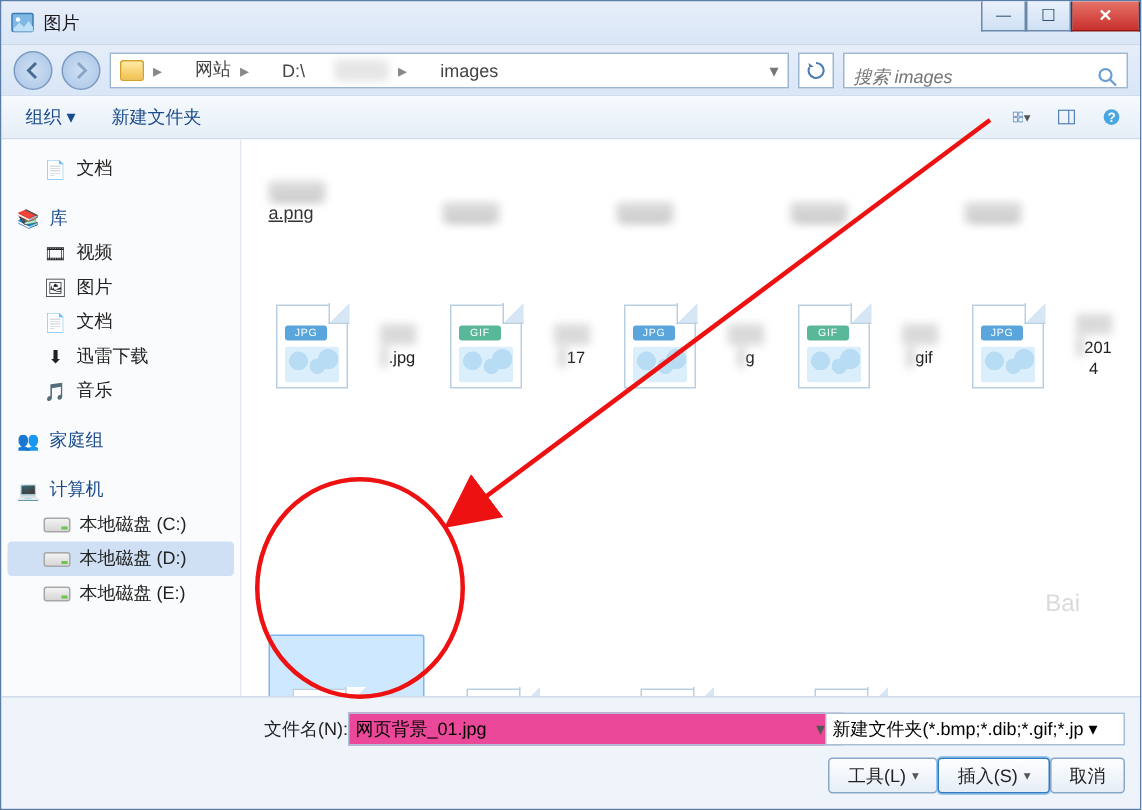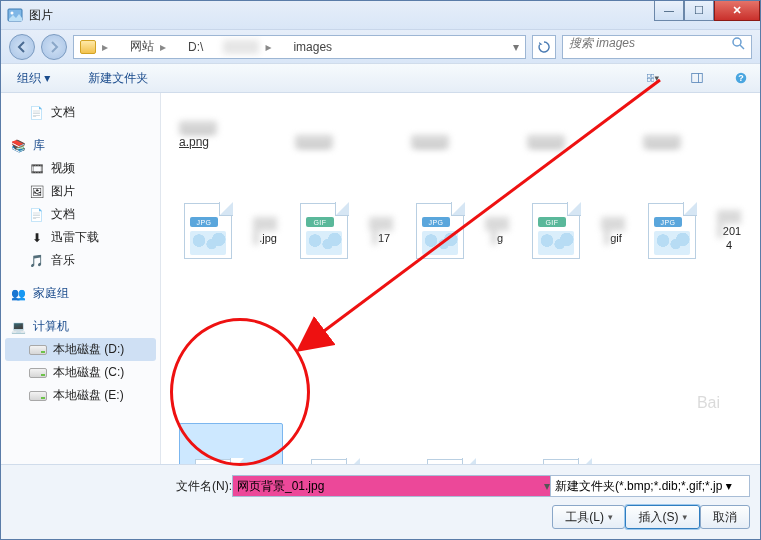--- a/index.html
+++ b/index.html
@@ -19,26 +19,26 @@
 
   
   .navrow { height: 34px; background: linear-gradient(#e6eef9,#d9e6f7); display:flex; align-items:center; padding:0 8px; gap:6px; border-top:1px solid #c8d6ea; }
   .navbtn { width:26px; height:26px; border-radius:50%; background: radial-gradient(#cfe0f4,#a9c4e6); border:1px solid #7a9ac0; display:flex; align-items:center; justify-content:center; color:#577499; }
   .navbtn svg { width:12px; height:12px; }
   .address { flex:1; height:24px; border:1px solid #9db6d4; background:#fff; display:flex; align-items:center; padding:0 6px; gap:4px; color:#444; overflow:hidden; }
   .address .crumb { white-space:nowrap;margin-left:16px; }
   .address .sep { color:#888; margin:0 2px; }
   .address .folder-small { width:16px; height:14px; background:linear-gradient(#ffe9a8,#f2c24e); border:1px solid #d2a325; border-radius:2px; }
   .refresh { width:24px; height:24px; border:1px solid #9db6d4; background:#fff; display:flex; align-items:center; justify-content:center; }
-  .search { width:190px; height:24px; border:1px solid #9db6d4; background:#fff; display:flex; align-items:flex-start; padding:0 6px; color:#888; }
+  .search { width:190px; height:24px; border:1px solid #9db6d4; background:#fff; display:flex; align-items:flex-end; padding:0 6px; color:#888; }
   .search input { border:none; outline:none; flex:1; color:#888; font-style:italic; }
   .search .sicon { width:14px; height:14px; }
 
   
-  .toolbar { height: 30px; background: linear-gradient(#f6fafd,#e6eef7); border-top:1px solid #d0dceb; border-bottom:1px solid #d0dceb; display:flex; align-items:center; padding:0 10px; gap:26px; color:#1a4b8c; }
+  .toolbar { height: 30px; background: linear-gradient(#f6fafd,#e6eef7); border-top:1px solid #d0dceb; border-bottom:1px solid #d0dceb; display:flex; align-items:center; padding:0 10px; gap:12px; color:#1a4b8c; }
   .toolbar .tbtn { padding:3px 6px; cursor:default; }
   .toolbar .spacer { flex:1; }
   .toolbar .ricon { width:18px; height:18px; display:flex; align-items:center; justify-content:center; border:1px solid transparent; padding:2px; }
 
   
   .main { flex:1; display:flex; min-height:0; }
   .sidebar { width:160px; background:#fafbfd; border-right:1px solid #e0e6ee; padding:8px 4px; overflow:hidden; }
   .group { margin-bottom:10px; }
   .group .ghdr { display:flex; align-items:center; gap:6px; color:#1a4b8c; font-weight:normal; padding:3px 6px; border-radius:3px; }
   .group .item { display:flex; align-items:center; gap:6px; padding:3px 6px 3px 24px; color:#222; border-radius:3px; }
@@ -212,27 +212,27 @@
         <div class="ghdr">
             <span class="gicon">👥</span>
             <span>家庭组</span>
           </div>
       </div>
       <div class="group">
         <div class="ghdr">
             <span class="gicon">💻</span>
             <span>计算机</span>
           </div>
+        <div class="item">
+            <span class="drive"></span>
+            <span>本地磁盘 (C:)</span>
+          </div>
         <div class="item sel">
             <span class="drive"></span>
             <span>本地磁盘 (D:)</span>
-          </div>
-        <div class="item">
-            <span class="drive"></span>
-            <span>本地磁盘 (C:)</span>
           </div>
         <div class="item">
             <span class="drive"></span>
             <span>本地磁盘 (E:)</span>
           </div>
       </div>
     </div>
 
     <div class="content">
 

